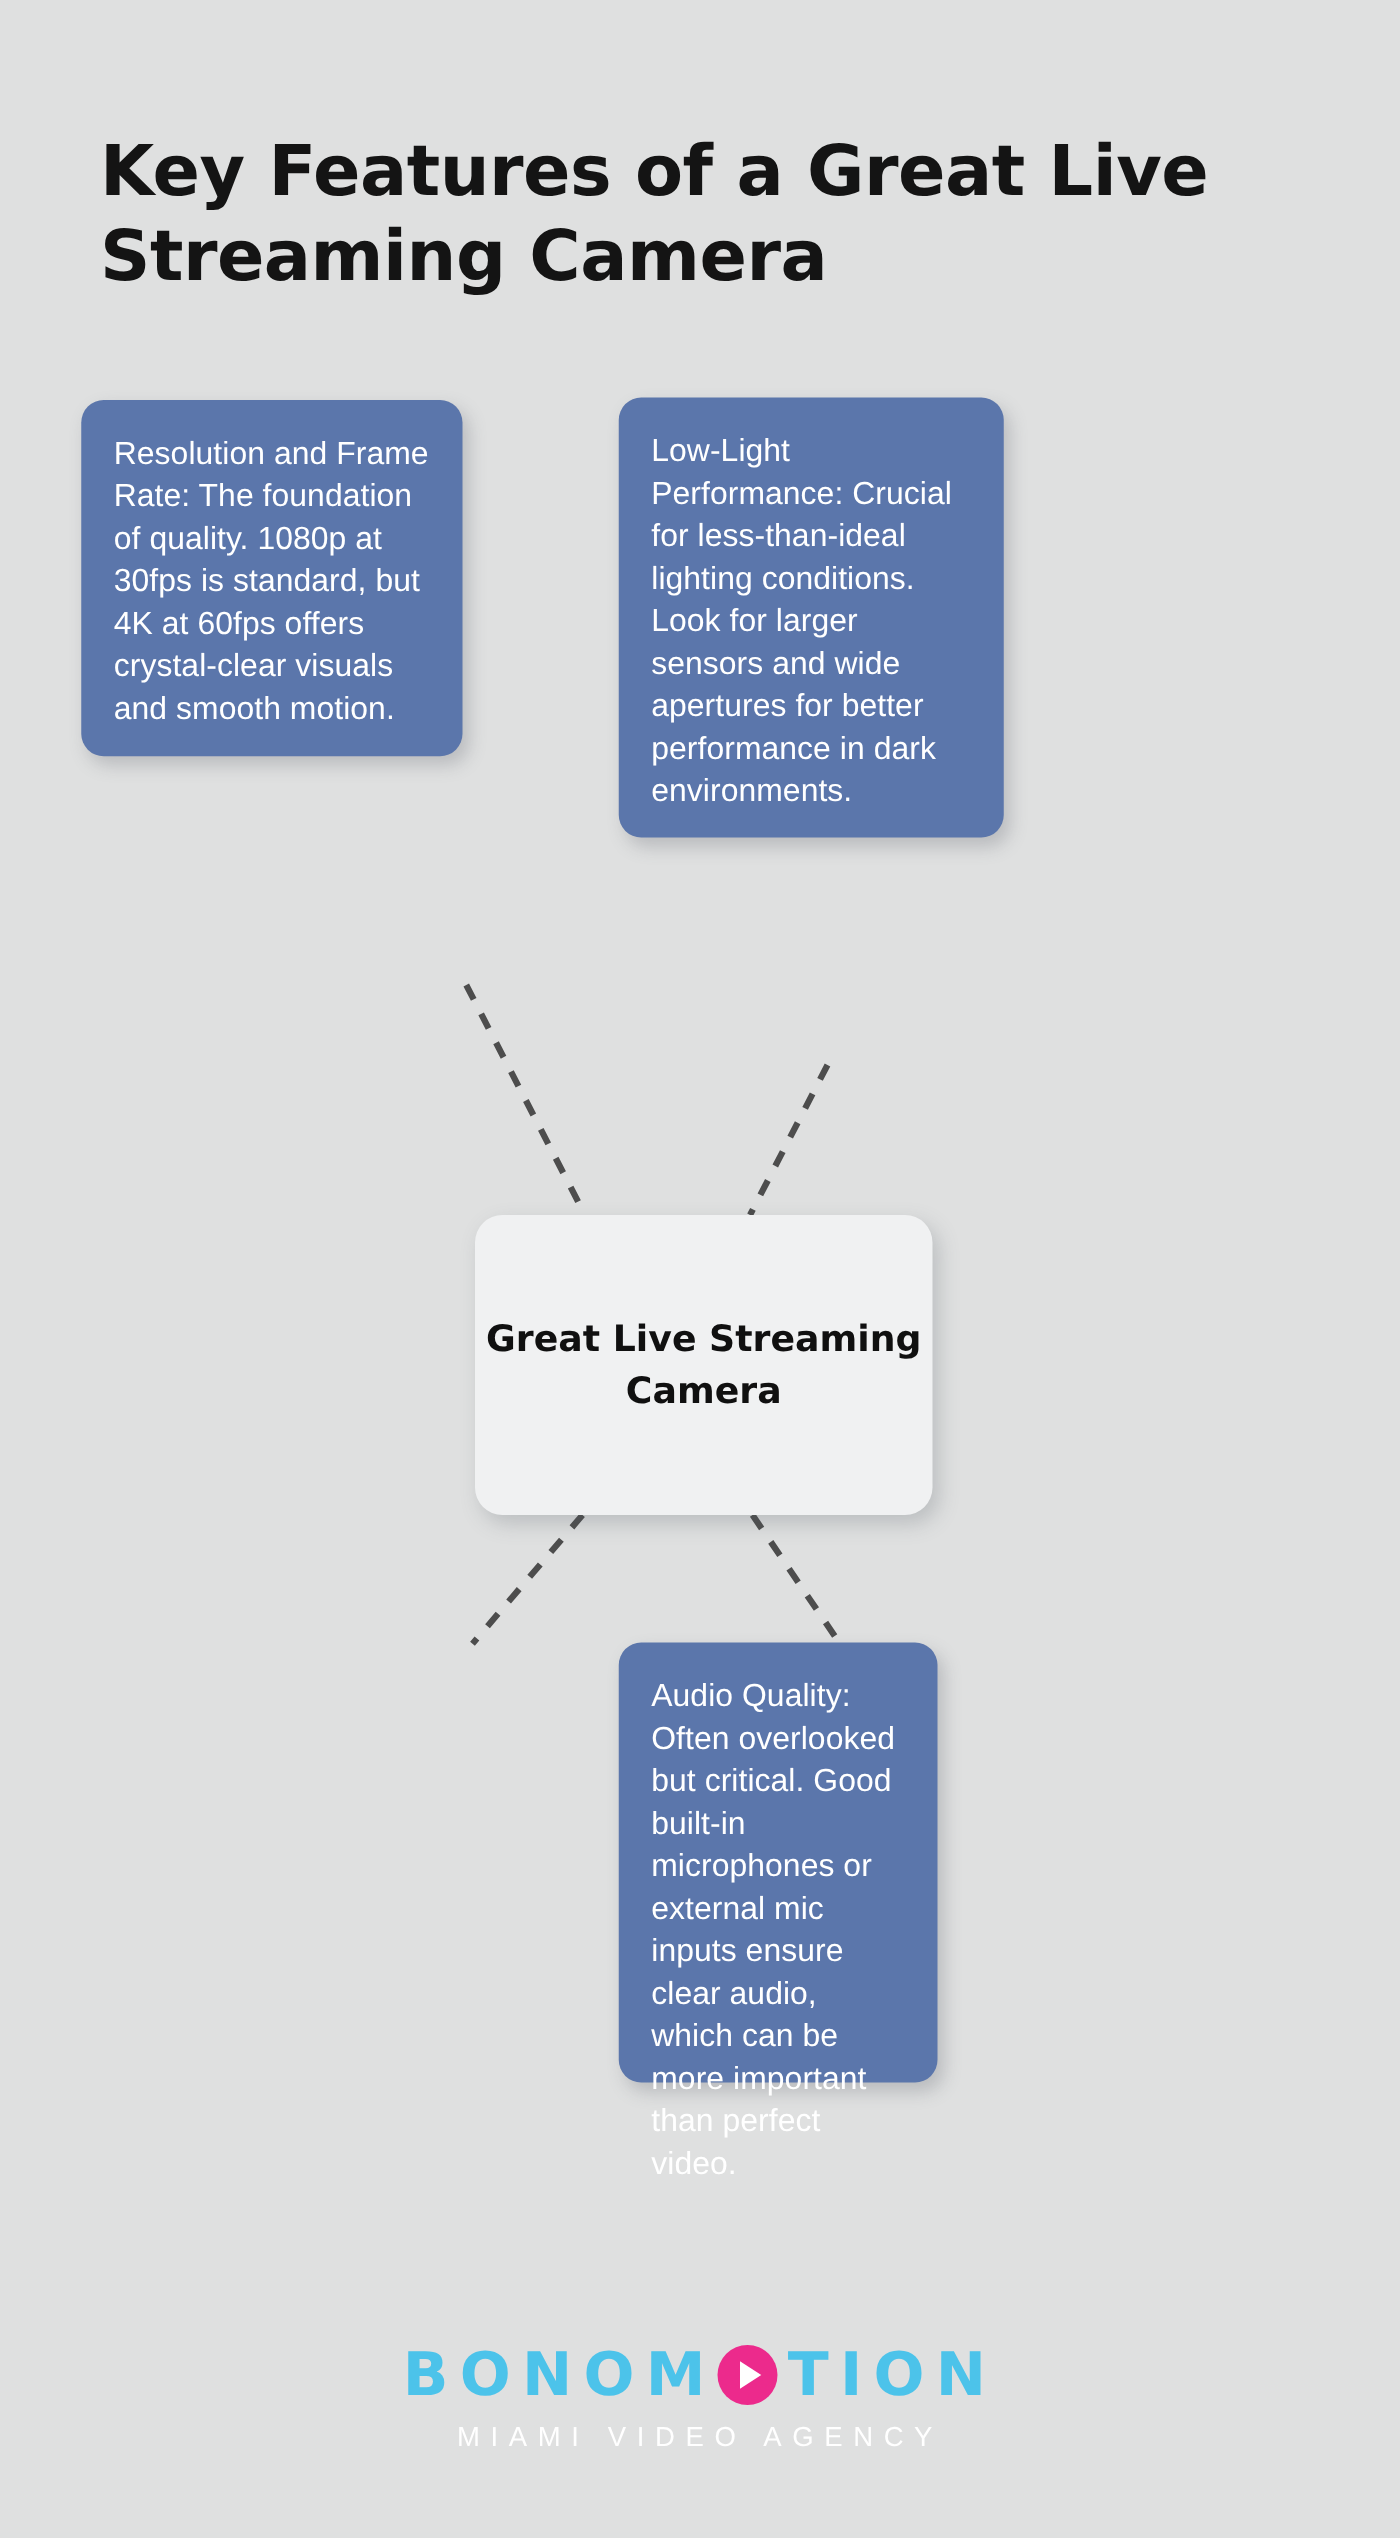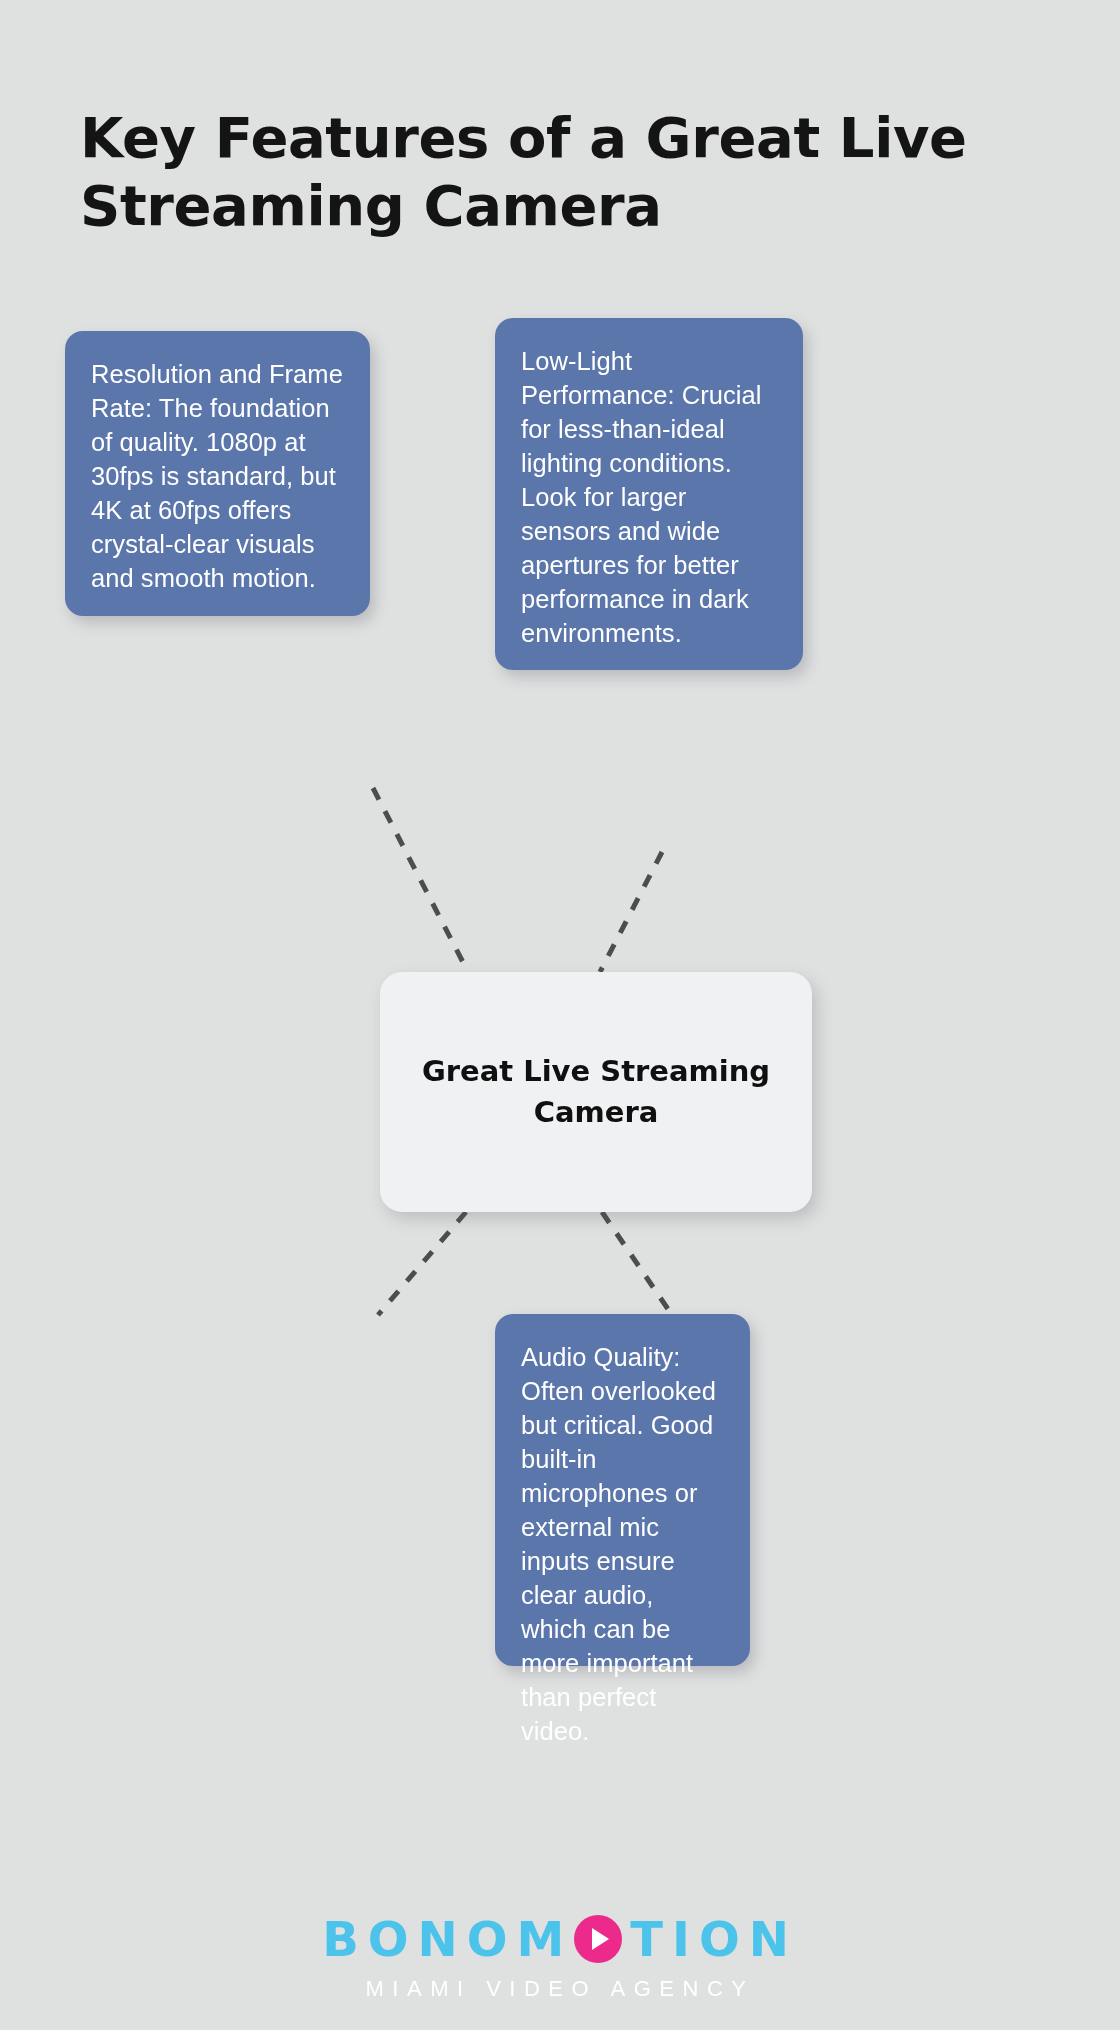--- a/index.html
+++ b/index.html
@@ -60,33 +60,32 @@
     justify-content:center;
     text-align:center;
     font-family:"DejaVu Sans", sans-serif;
     font-weight:bold;
     font-size:29px;
     line-height:1.42;
     border-radius:22px;
     box-shadow:5px 7px 16px rgba(90,95,105,0.26);
   }
 
-  #node-tl { left:65px;  top:320px;  width:305px; height:285px;margin-top:11px; }
+  #node-tl { left:65px;  top:320px;  width:305px; height:285px; }
   #node-tr { left:495px; top:318px;  width:308px; height:352px; }
-  #node-c  { left:380px; top:972px;  width:432px; height:240px; }
+  #node-c  { left:380px; top:972px;  width:366px; height:240px; }
   #node-bl { left:65px;  top:1312px; width:305px; height:285px; }
   #node-br { left:495px; top:1314px; width:255px; height:352px; }
 
   
   #logo {
     position:absolute;
     left:0; top:1876px;
     width:1120px;
     text-align:center;
-    margin-top:39px;
   }
   #logo-word {
     display:inline-flex;
     align-items:center;
     justify-content:center;
     font-family:"DejaVu Sans", sans-serif;
     font-weight:bold;
     font-size:48px;
     letter-spacing:9px;
     color:#4cc3ea;

